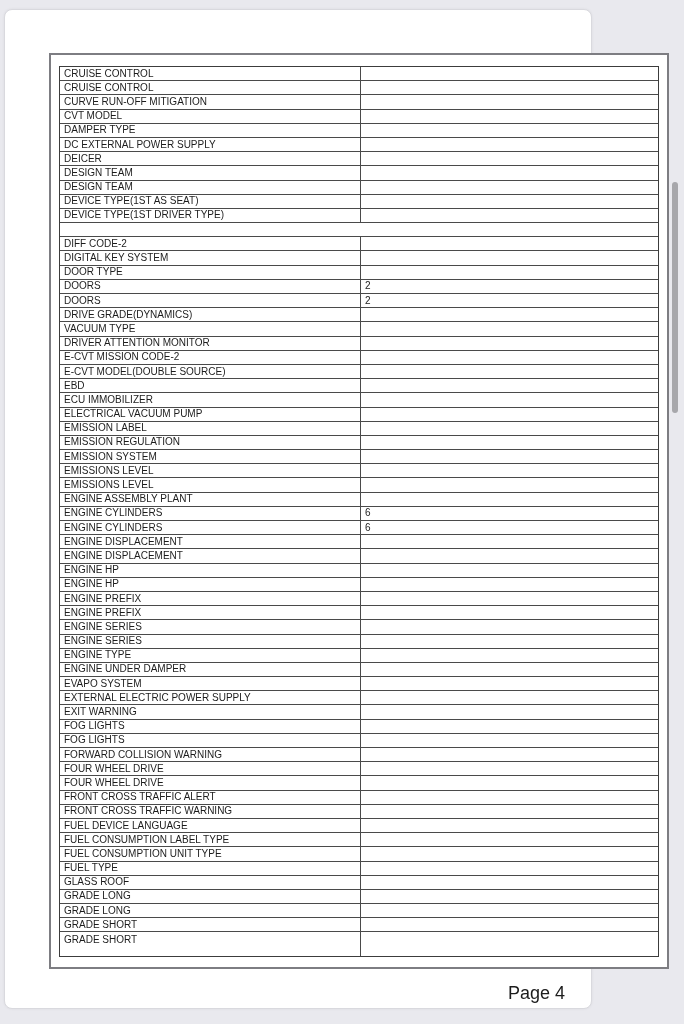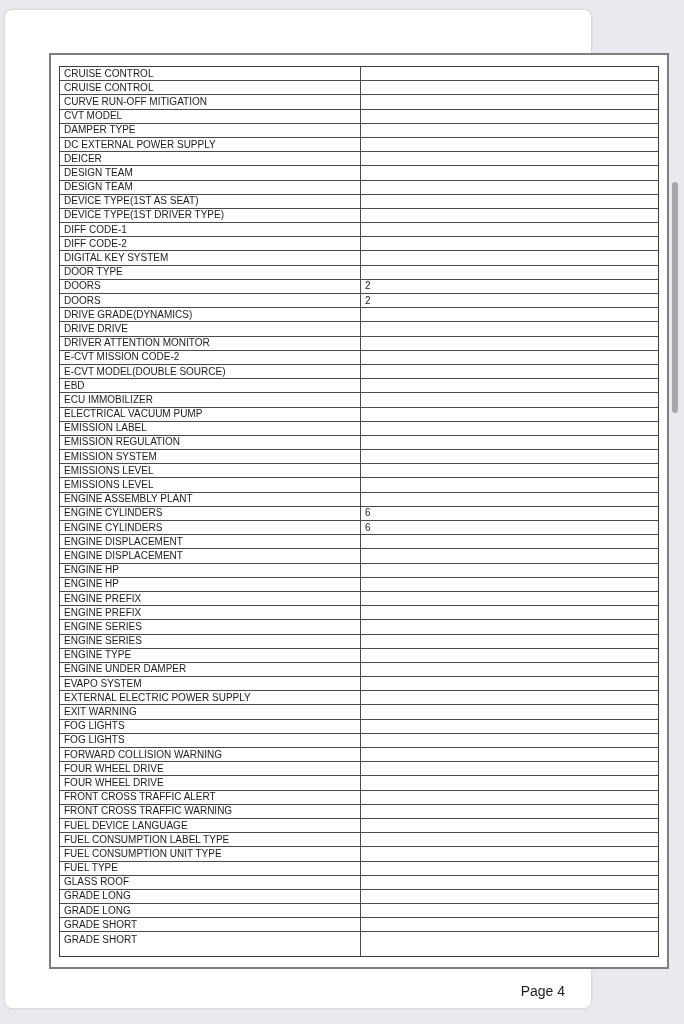--- a/index.html
+++ b/index.html
@@ -33,21 +33,21 @@
     display:flex; align-items:center; overflow:hidden;
     font-size:10px; line-height:1; color:#1c1c1c; white-space:nowrap;
     padding-left:4px;
   }
   .cell.label { width:301px; border-right:1px solid #4a4a4a; }
   .cell.value { flex:1; }
   .row:last-child .cell { align-items:flex-start; padding-top:3px; }
 
   .page-number {
     position:absolute; right:26px; top:973px;
-    font-size:14px; color:#1c1c1c;
+    font-size:18px; color:#1c1c1c;
   }
 
   .scrollbar-thumb {
     position:absolute; left:672px; top:182px; width:6px; height:231px;
     background:#a7a7ab; border-radius:3px;
   }
 </style>
 </head>
 <body>
 
@@ -93,21 +93,20 @@
         </div>
         <div class="row">
           <div class="cell label">DEVICE TYPE(1ST AS SEAT)</div>
           <div class="cell value"></div>
         </div>
         <div class="row">
           <div class="cell label">DEVICE TYPE(1ST DRIVER TYPE)</div>
           <div class="cell value"></div>
         </div>
         <div class="row">
-          <div class="cell label">DIFF CODE-1</div>
           <div class="cell value"></div>
         </div>
         <div class="row">
           <div class="cell label">DIFF CODE-2</div>
           <div class="cell value"></div>
         </div>
         <div class="row">
           <div class="cell label">DIGITAL KEY SYSTEM</div>
           <div class="cell value"></div>
         </div>
@@ -121,21 +120,21 @@
         </div>
         <div class="row">
           <div class="cell label">DOORS</div>
           <div class="cell value">2</div>
         </div>
         <div class="row">
           <div class="cell label">DRIVE GRADE(DYNAMICS)</div>
           <div class="cell value"></div>
         </div>
         <div class="row">
-          <div class="cell label">DRIVE DRIVE</div>
+          <div class="cell label">VACUUM TYPE</div>
           <div class="cell value"></div>
         </div>
         <div class="row">
           <div class="cell label">DRIVER ATTENTION MONITOR</div>
           <div class="cell value"></div>
         </div>
         <div class="row">
           <div class="cell label">E-CVT MISSION CODE-2</div>
           <div class="cell value"></div>
         </div>

